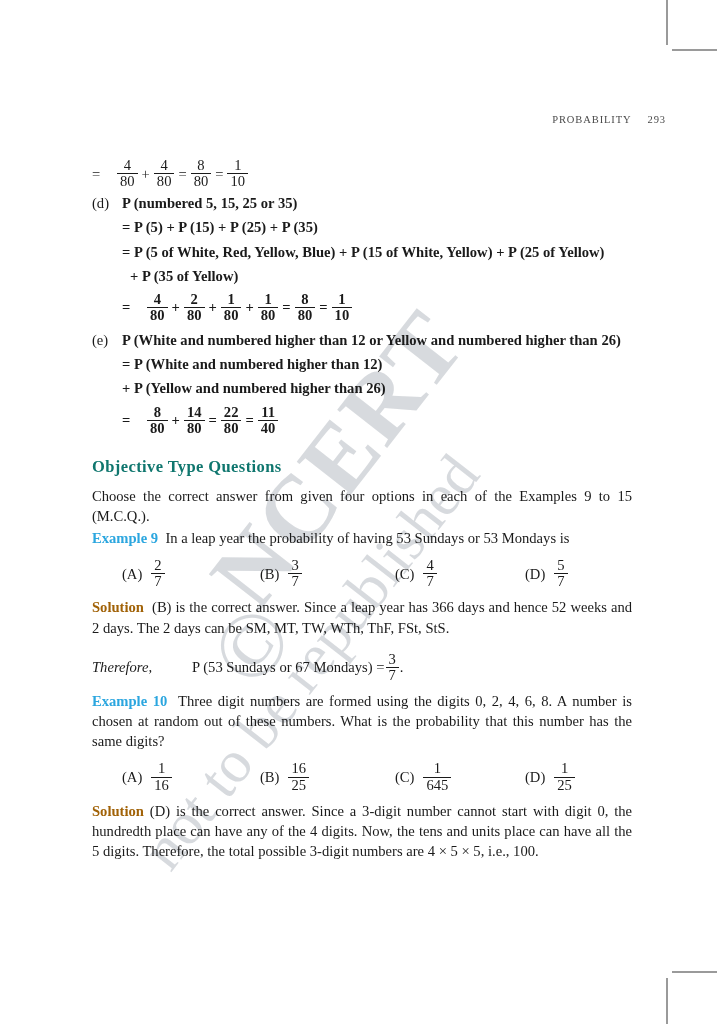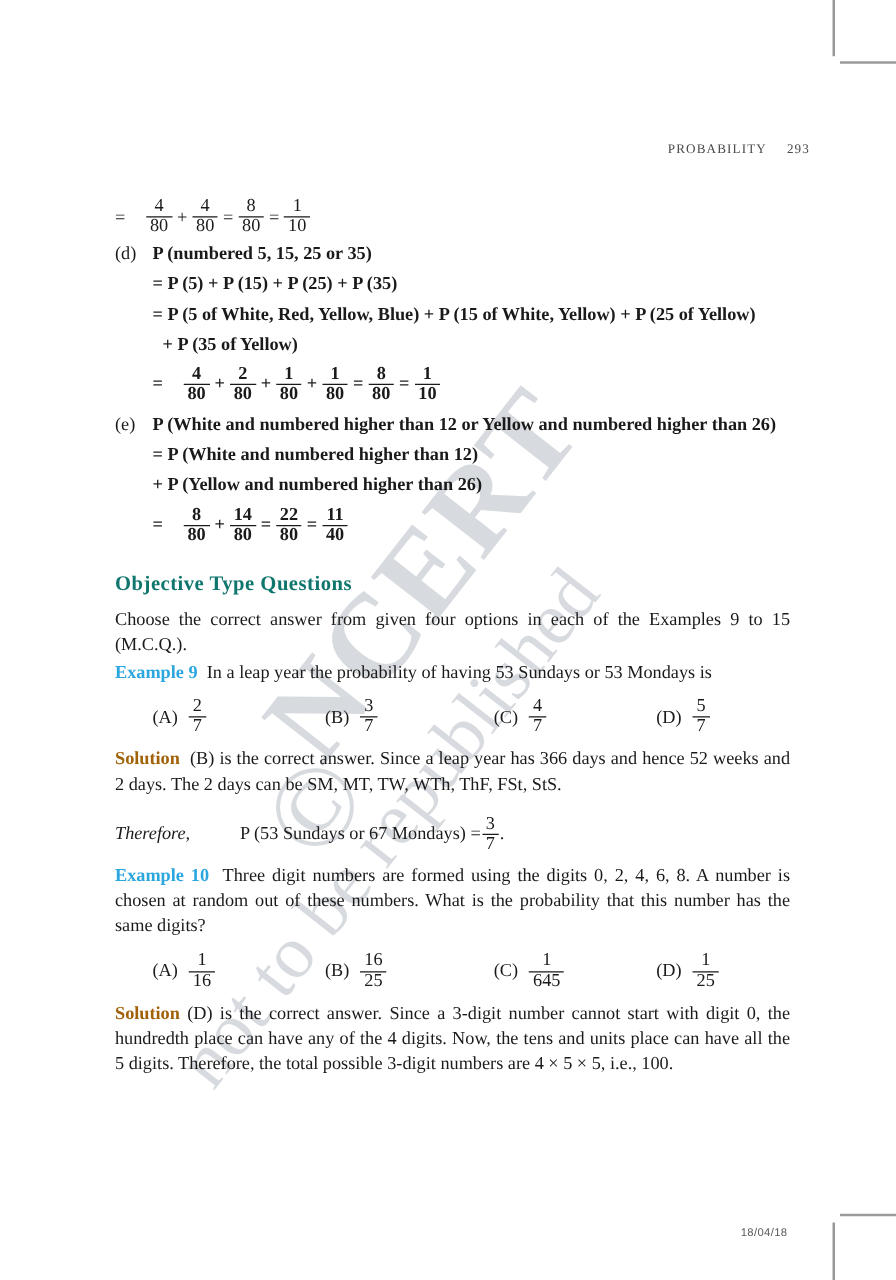--- a/index.html
+++ b/index.html
@@ -67,21 +67,21 @@
   
   #page {
     position: absolute;
     left: 0; top: 0;
     width: 717px; height: 1024px;
     z-index: 10;
   }
 
   #running-head {
     position: absolute;
-    left: 0; top: 114px;
+    left: 18px; top: 114px;
     width: 648px;
     text-align: right;
     font-size: 10.5px;
     letter-spacing: 0.9px;
     color: #4a4a4a;
   }
   #running-head .hd-title { margin-right: 16px; }
 
   #body-col {
     position: absolute;
@@ -385,15 +385,14 @@
             <span class="num">1</span>
             <span class="den">25</span>
           </span>
       </div>
     </div>
 
     <p class="para"><span class="sol-label">Solution</span> <span>(D) is the correct answer. Since a 3-digit number cannot start with digit 0, the hundredth place can have any of the 4 digits. Now, the tens and units place can have all the 5 digits. Therefore, the total possible 3-digit numbers are 4 × 5 × 5, i.e., 100.</span></p>
 
   </div>
 
-  <div id="footer-date">18/04/18</div>
 
 </div>
 
 </body></html>

